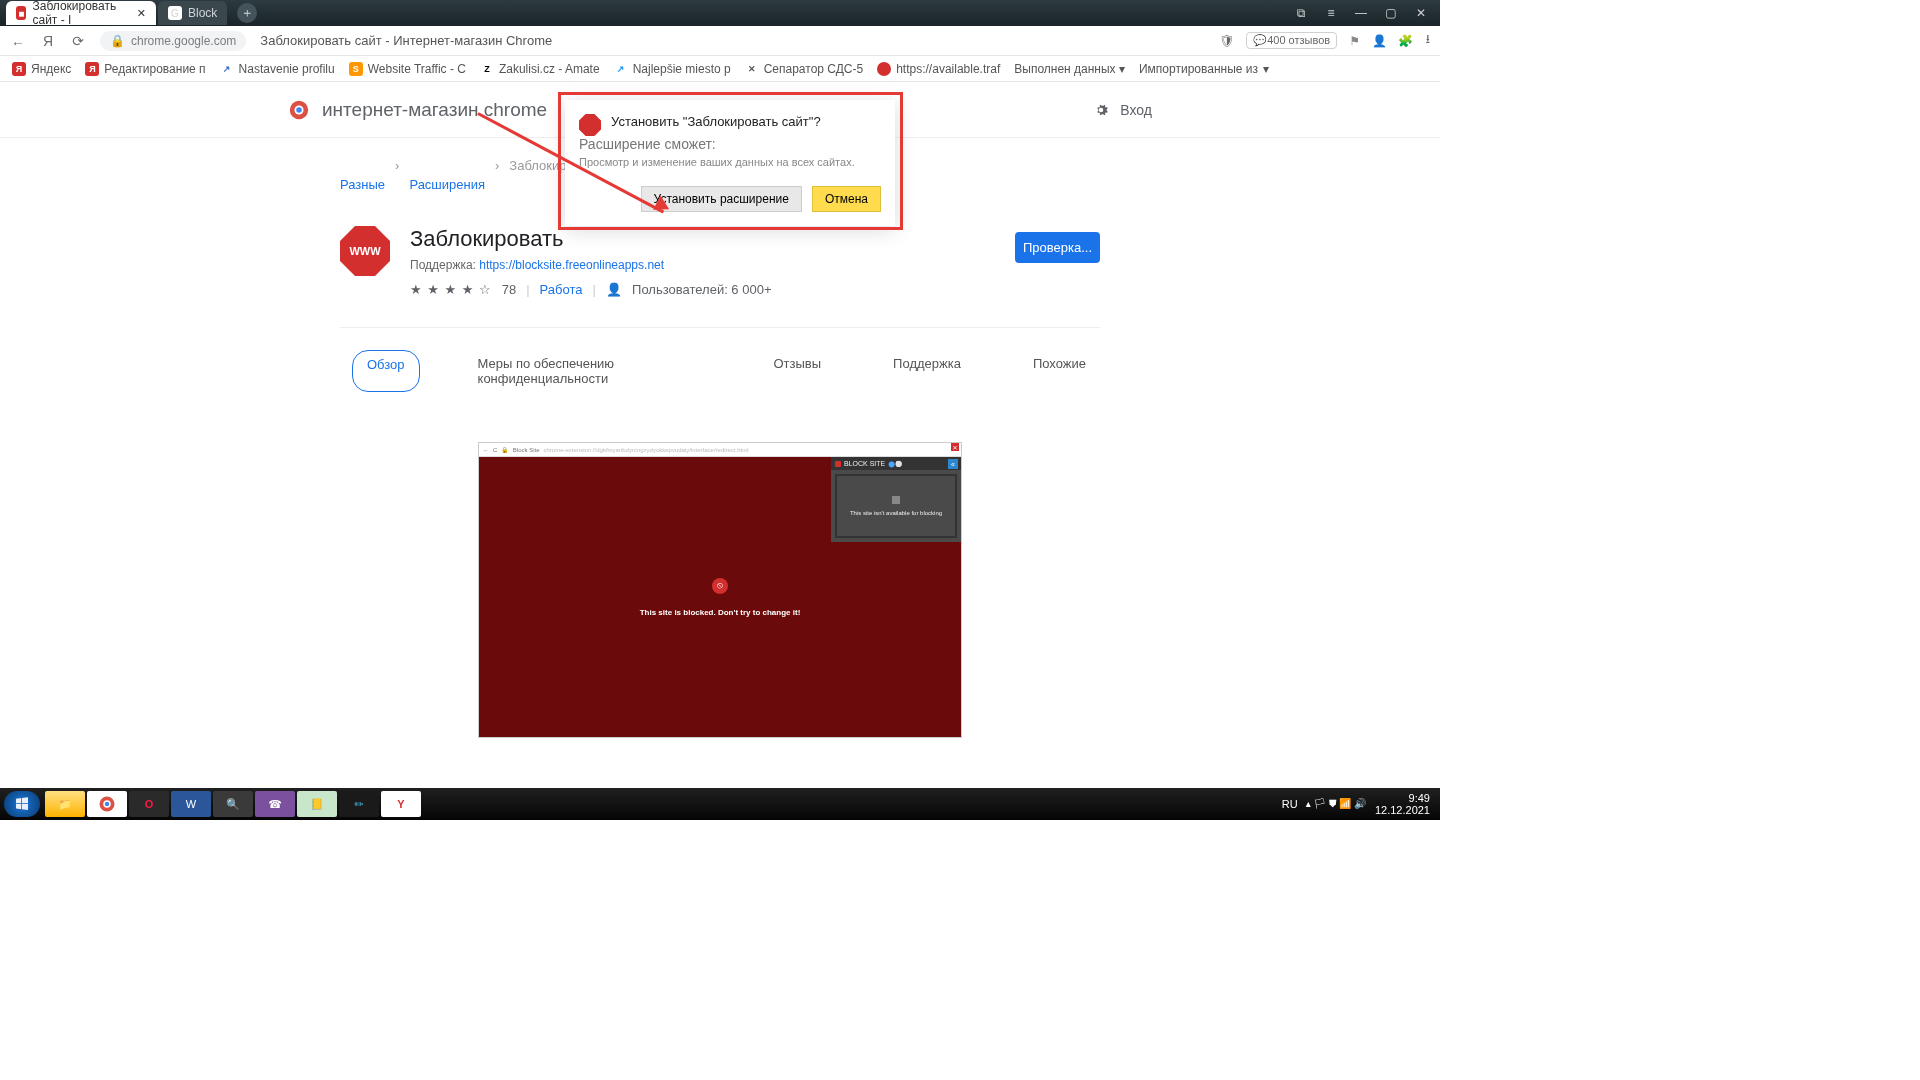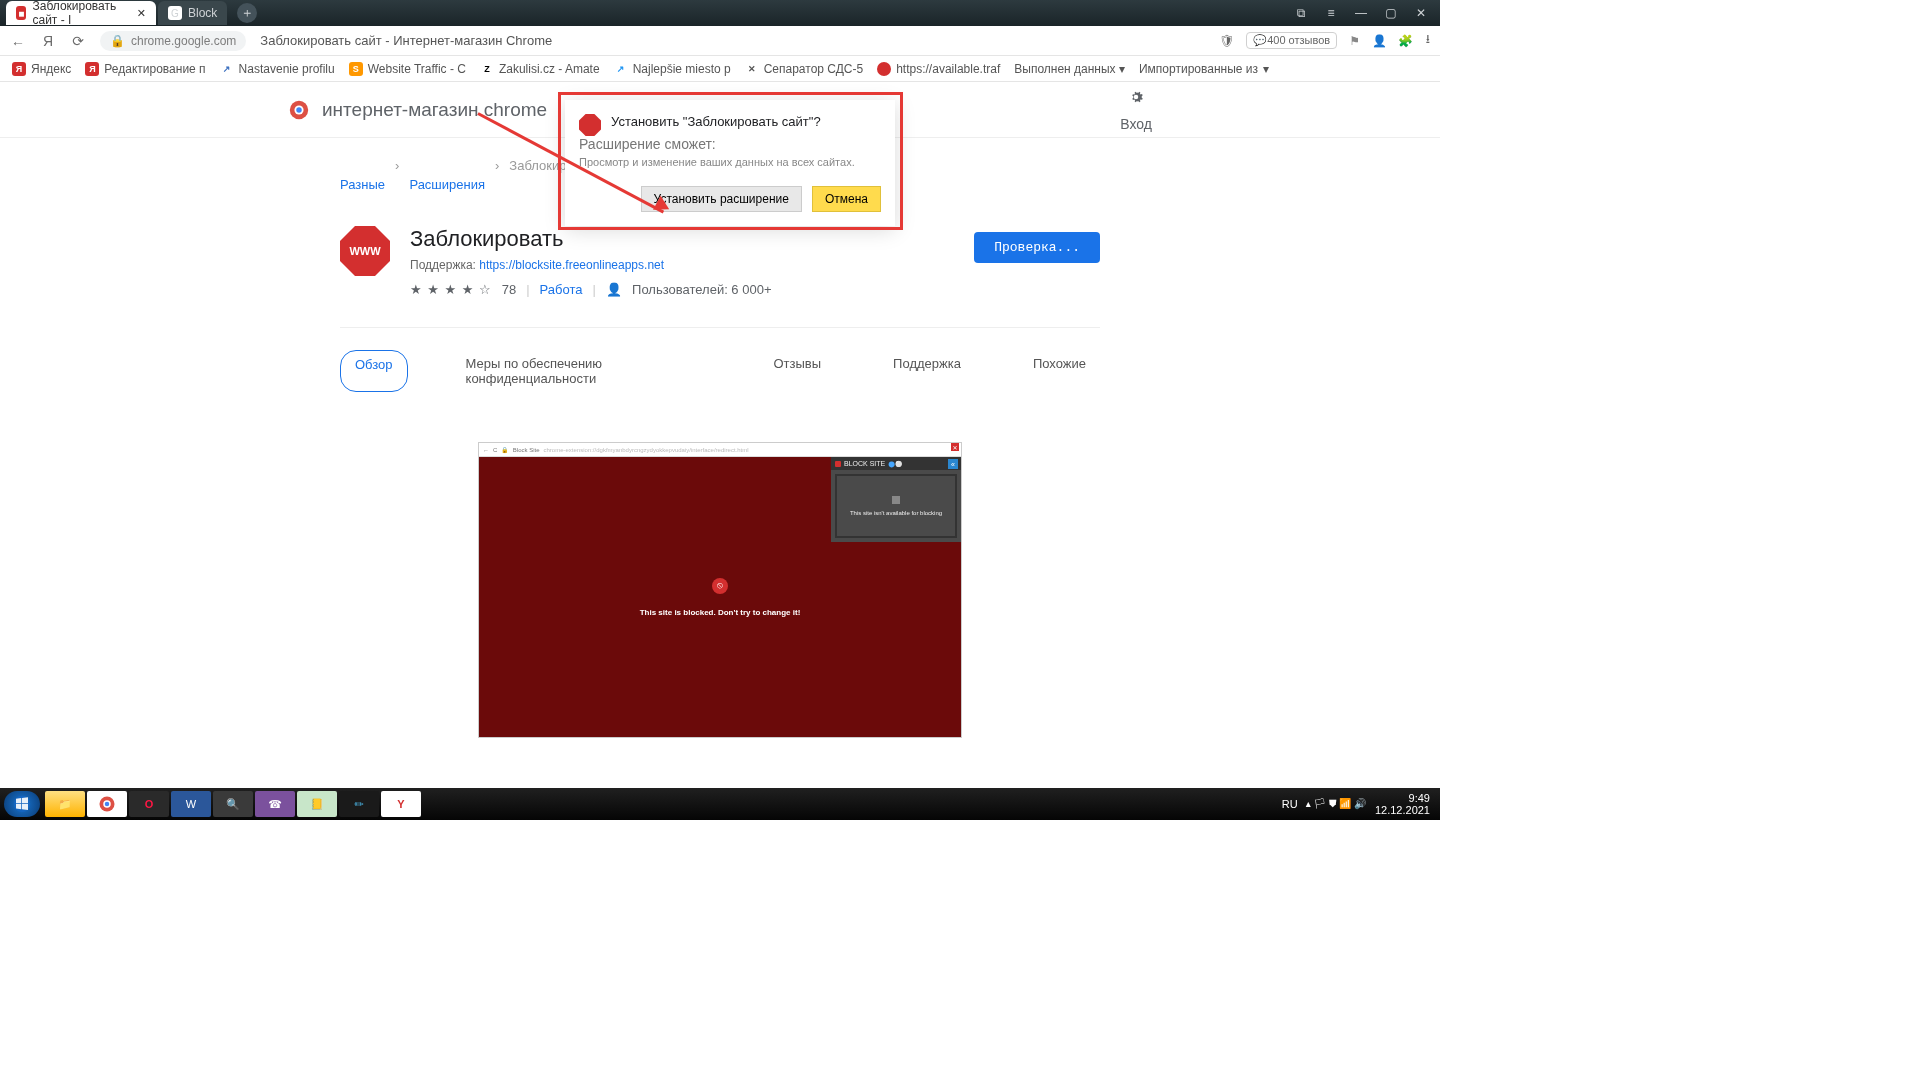--- a/index.html
+++ b/index.html
@@ -101,21 +101,21 @@
   .store-header {
     height: 56px;
     display: flex;
     align-items: center;
     padding: 0 288px 0 288px;
     justify-content: space-between;
     border-bottom: 1px solid #eee;
   }
   .store-brand { display: flex; align-items: center; gap: 12px; font-size: 19px; color: var(--chrome-text); }
   .store-brand .logo { width: 22px; height: 22px; }
-  .signin { display: flex; align-items: center; gap: 10px; color: var(--chrome-text); font-size: 14px; flex-direction: column; }
+  .signin { display: flex; align-items: center; gap: 10px; color: var(--chrome-text); font-size: 14px; }
 
   .content {
     padding: 20px 0 0 0;
     width: 760px;
     margin: 0 auto;
   }
   .crumbs { font-size: 13px; color: #999; display: flex; gap: 10px; }
   .crumbs a { color: var(--blue); text-decoration: none; margin-top: 19px; }
 
   .ext-header {
@@ -133,27 +133,27 @@
   }
   .ext-meta h1 { font-size: 22px; font-weight: 400; margin: 0 0 6px 0; }
   .source { font-size: 12px; color: #666; }
   .source a { color: var(--blue); text-decoration: none; }
   .stats { margin-top: 10px; display: flex; align-items: center; gap: 10px; color: var(--chrome-text); font-size: 13px; }
   .stars { letter-spacing: 1px; color: #5f6368; }
   .sep { color: #ccc; }
   .check-btn {
     position: absolute; right: 0; top: 6px;
     background: var(--blue); color: #fff; border: none;
-    padding: 8px 20px; border-radius: 4px; font-size: 13px; font-family: Liberation Mono, monospace;
+    padding: 8px 8px; border-radius: 4px; font-size: 13px;
   }
   .divider { border-top: 1px solid #eee; margin-top: 30px; }
 
   .tabs {
     display: flex; justify-content: center; gap: 44px;
-    margin-top: 22px; font-size: 13px; color: #555;
+    margin-top: 22px; font-size: 13px; color: #555; margin-left: 12px;
   }
   .tabs .t { padding: 6px 14px; border-radius: 16px; }
   .tabs .t.active { border: 1px solid var(--blue); color: var(--blue); }
 
   .screenshot-preview {
     margin: 50px auto 0 auto;
     width: 484px;
     border: 1px solid #ccc;
     background: #fff;
     position: relative;

